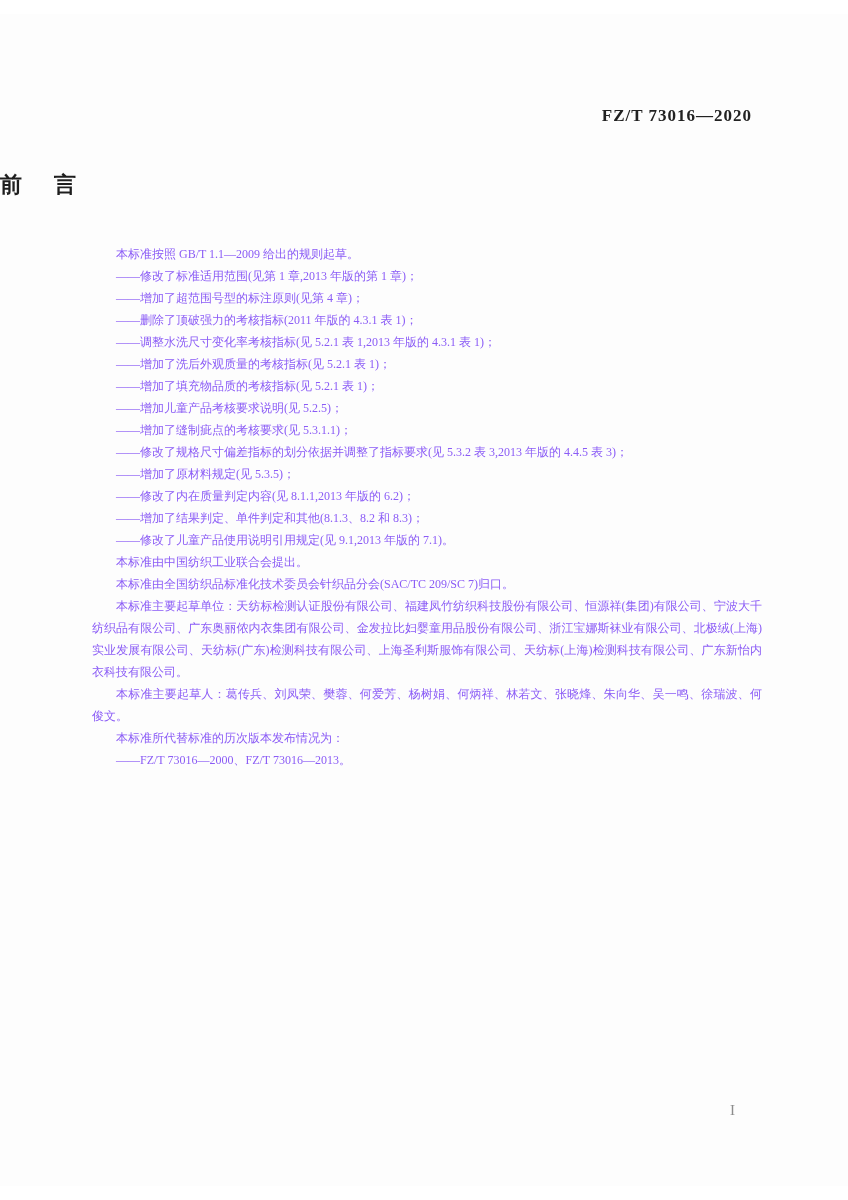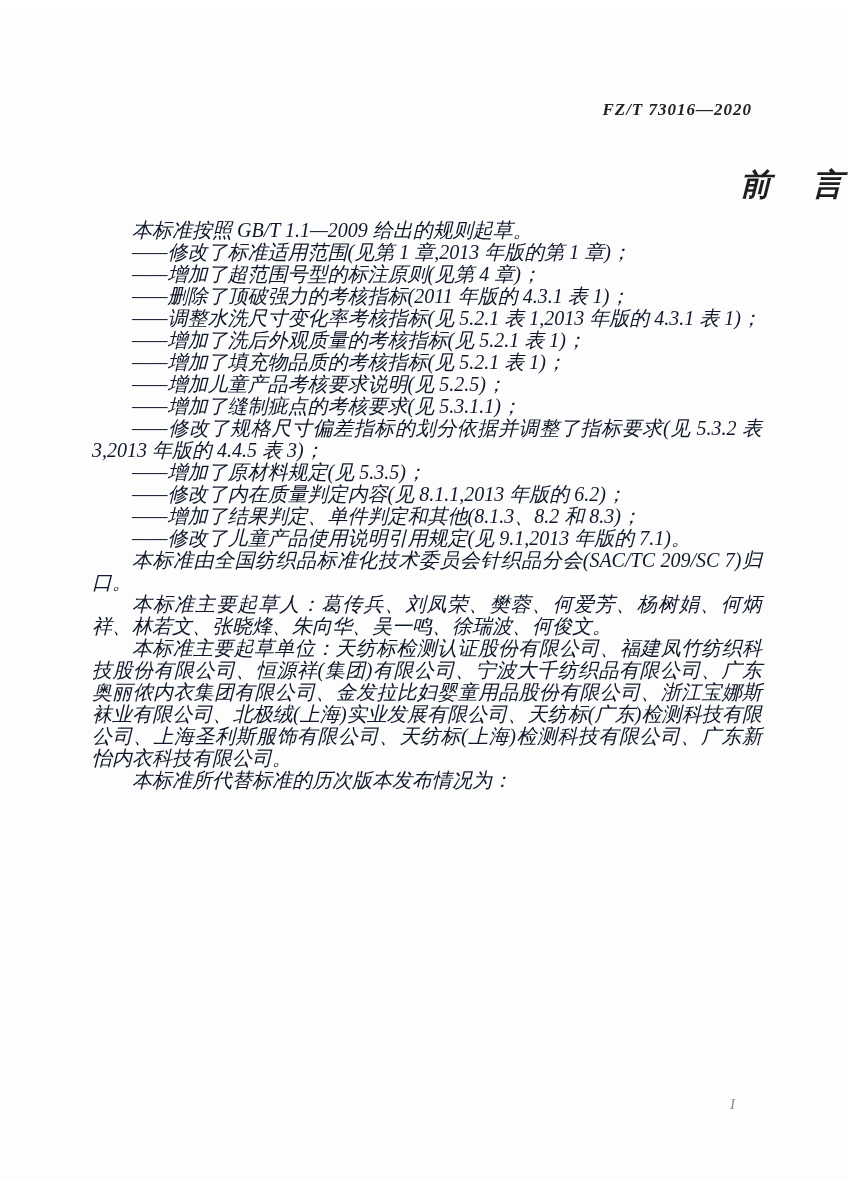--- a/index.html
+++ b/index.html
@@ -4,59 +4,58 @@
 <style>
   html, body {
     margin: 0;
     padding: 0;
     background: #ffffff;
   }
   .page {
     position: relative;
     width: 848px;
     height: 1172px;
-    margin: 8px auto;
+    margin: 14px auto;
     background: #fdfdfd;
     overflow: hidden;
     font-family: "Liberation Serif", "DejaVu Serif", serif;
     color: #2b2b2b;
-    font-style: italic;
   }
   .doc-header {
     position: absolute;
     top: 92px;
     right: 96px;
     font-size: 17px;
     font-weight: bold;
     letter-spacing: 1px;
     color: #222222;
     white-space: nowrap;
   }
   .doc-title {
     position: absolute;
     top: 156px;
     left: 0;
     width: 100%;
     margin: 0;
-    text-align: right;
-    font-size: 31px;
+    text-align: left;
+    font-size: 22px;
     font-weight: bold;
     letter-spacing: 5px;
     color: #1e1e1e;
   }
   .doc-body {
     position: absolute;
-    top: 211px;
+    top: 229px;
     left: 92px;
     width: 670px;
-    font-size: 20px;
+    font-size: 12px;
     line-height: 22px;
     text-align: justify;
     text-justify: inter-ideograph;
-    color: #0f172a;
+    color: #8b5cf6;
   }
   .doc-body p {
     margin: 0;
     text-indent: 2em;
   }
   .page-number {
     position: absolute;
     top: 1088px;
     right: 113px;
     font-size: 15px;
@@ -86,27 +85,29 @@
         <p>——增加了填充物品质的考核指标(见 5.2.1 表 1)；</p>
         <p>——增加儿童产品考核要求说明(见 5.2.5)；</p>
         <p>——增加了缝制疵点的考核要求(见 5.3.1.1)；</p>
         <p>——修改了规格尺寸偏差指标的划分依据并调整了指标要求(见 5.3.2 表 3,2013 年版的 4.4.5 表 3)；</p>
         <p>——增加了原材料规定(见 5.3.5)；</p>
         <p>——修改了内在质量判定内容(见 8.1.1,2013 年版的 6.2)；</p>
         <p>——增加了结果判定、单件判定和其他(8.1.3、8.2 和 8.3)；</p>
         <p>——修改了儿童产品使用说明引用规定(见 9.1,2013 年版的 7.1)。</p>
       </div>
 
+    <p>本标准由中国纺织工业联合会提出。</p>
 
     <p>本标准由全国纺织品标准化技术委员会针织品分会(SAC/TC 209/SC 7)归口。</p>
 
+    <p>本标准主要起草单位：天纺标检测认证股份有限公司、福建凤竹纺织科技股份有限公司、恒源祥(集团)有限公司、宁波大千纺织品有限公司、广东奥丽侬内衣集团有限公司、金发拉比妇婴童用品股份有限公司、浙江宝娜斯袜业有限公司、北极绒(上海)实业发展有限公司、天纺标(广东)检测科技有限公司、上海圣利斯服饰有限公司、天纺标(上海)检测科技有限公司、广东新怡内衣科技有限公司。</p>
+
     <p>本标准主要起草人：葛传兵、刘凤荣、樊蓉、何爱芳、杨树娟、何炳祥、林若文、张晓烽、朱向华、吴一鸣、徐瑞波、何俊文。</p>
-
-    <p>本标准主要起草单位：天纺标检测认证股份有限公司、福建凤竹纺织科技股份有限公司、恒源祥(集团)有限公司、宁波大千纺织品有限公司、广东奥丽侬内衣集团有限公司、金发拉比妇婴童用品股份有限公司、浙江宝娜斯袜业有限公司、北极绒(上海)实业发展有限公司、天纺标(广东)检测科技有限公司、上海圣利斯服饰有限公司、天纺标(上海)检测科技有限公司、广东新怡内衣科技有限公司。</p>
 
     <p>本标准所代替标准的历次版本发布情况为：</p>
 
+    <p>——FZ/T 73016—2000、FZ/T 73016—2013。</p>
 
   </div>
 
   <div class="page-number">I</div>
 
 </div>
 
 </body></html>

